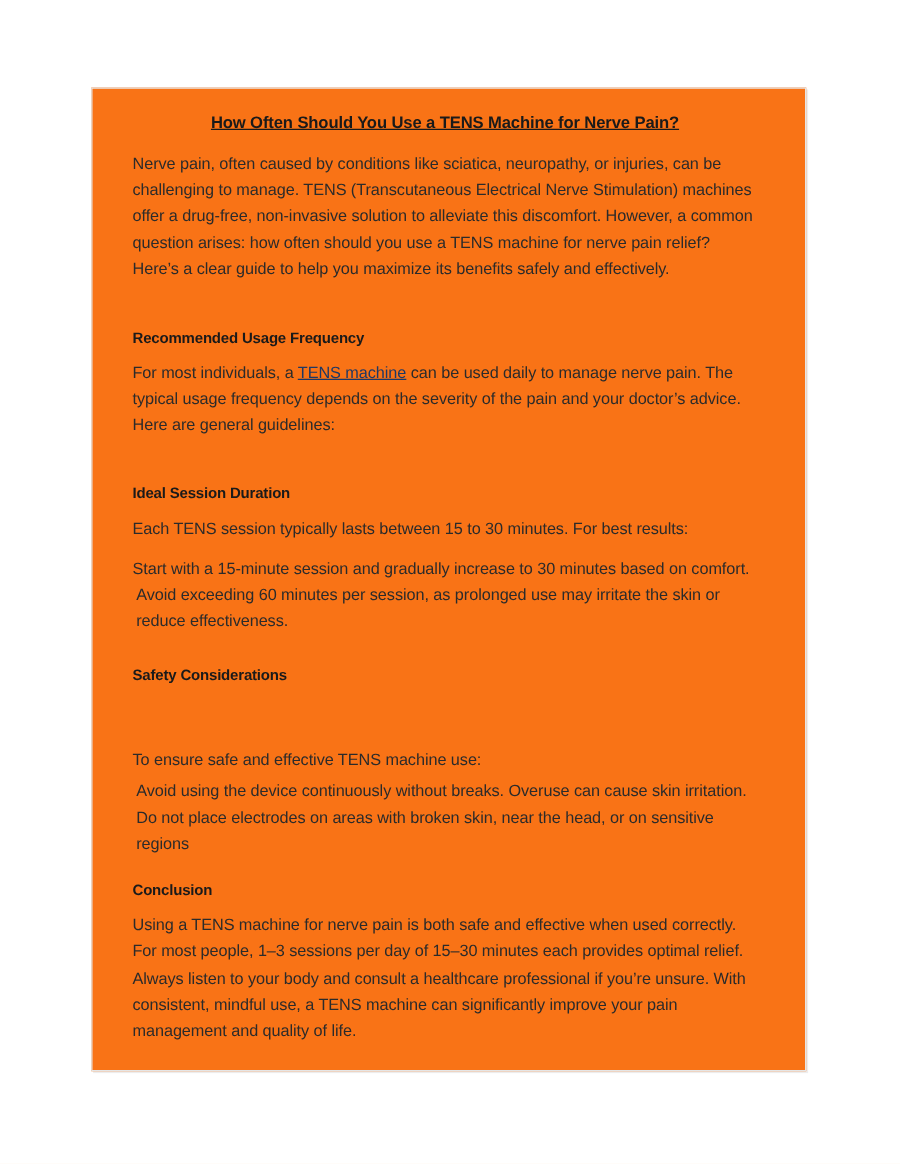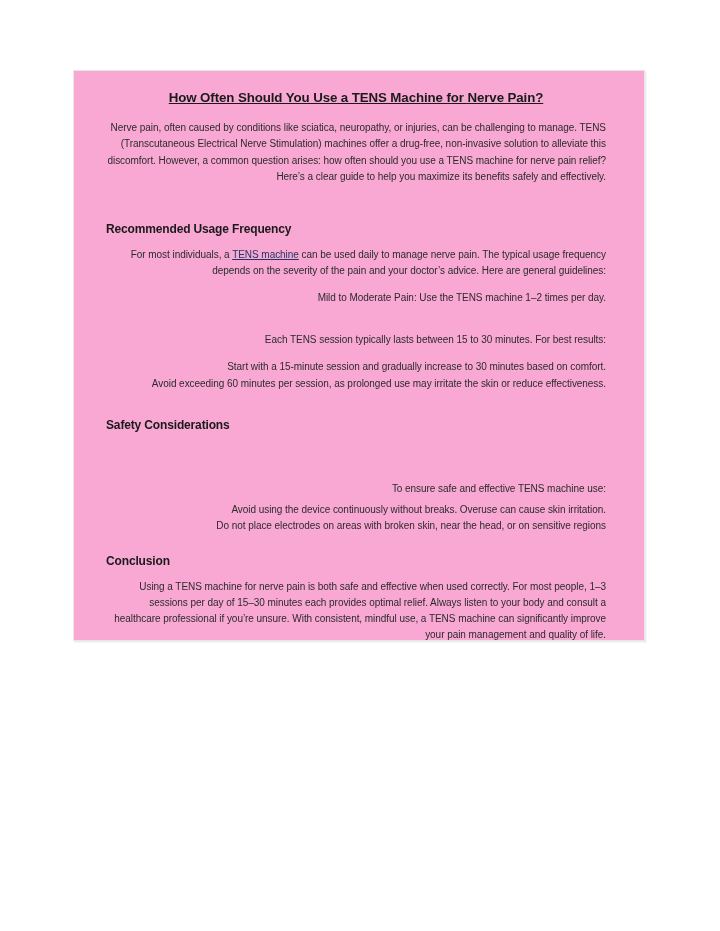--- a/index.html
+++ b/index.html
@@ -22,22 +22,22 @@
     background: #ffffff;
     overflow: hidden;
   }
 
   
   .page-sheet {
     position: absolute;
     left: 73px;
     top: 70px;
     width: 572px;
-    height: 571px;
-    background: #f9a8d4;
+    height: 787px;
+    background: #f97316;
     border: 1px solid #e6e6e6;
     box-shadow: 1.5px 1.5px 0 0 #ededed;
     box-sizing: border-box;
   }
 
   .page-inner {
     position: absolute;
     left: 32px;
     top: 10px;
     width: 500px;
@@ -58,26 +58,25 @@
   .section-heading {
     font-size: 12px;
     font-weight: bold;
     color: #1a1a1a;
     letter-spacing: -0.15px;
     margin: 0 0 9px 0;
     line-height: 1.3;
   }
 
   p.body-text {
-    font-size: 10px;
+    font-size: 13px;
     line-height: 1.62;
     color: #2b2b2b;
     margin: 0 0 11px 0;
     letter-spacing: -0.05px;
-    text-align: right;
   }
 
   p.body-text.tight {
     margin-bottom: 4px;
     margin-top: 48px;
   }
 
   p.body-text.nogap {
     margin-bottom: 0;
   }
@@ -108,26 +107,26 @@
 
       <p class="body-text">Nerve pain, often caused by conditions like sciatica, neuropathy, or injuries, can be challenging to manage. TENS (Transcutaneous Electrical Nerve Stimulation) machines offer a drug-free, non-invasive solution to alleviate this discomfort. However, a common question arises: how often should you use a TENS machine for nerve pain relief? Here’s a clear guide to help you maximize its benefits safely and effectively.</p>
 
       <div class="gap-lg"></div>
 
       <section>
         <h2 class="section-heading">Recommended Usage Frequency</h2>
 
         <p class="body-text"><span>For most individuals, a </span><a class="link" href="#">TENS machine</a><span> can be used daily to manage nerve pain. The typical usage frequency depends on the severity of the pain and your doctor’s advice. Here are general guidelines:</span></p>
 
-        <p class="body-text nogap">Mild to Moderate Pain: Use the TENS machine 1–2 times per day.</p>
       </section>
 
       <div class="gap-lg"></div>
 
       <section>
+        <h2 class="section-heading">Ideal Session Duration</h2>
 
         <p class="body-text">Each TENS session typically lasts between 15 to 30 minutes. For best results:</p>
 
         <p class="body-text nogap">Start with a 15-minute session and gradually increase to 30 minutes based on comfort.</p>
         <p class="body-text nogap indent-line"> Avoid exceeding 60 minutes per session, as prolonged use may irritate the skin or reduce effectiveness.</p>
       </section>
 
       <div class="gap-lg"></div>
 
       <section>

